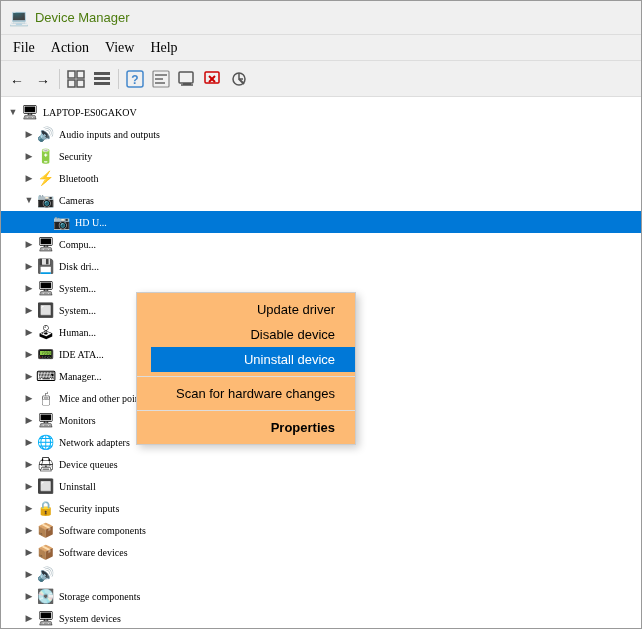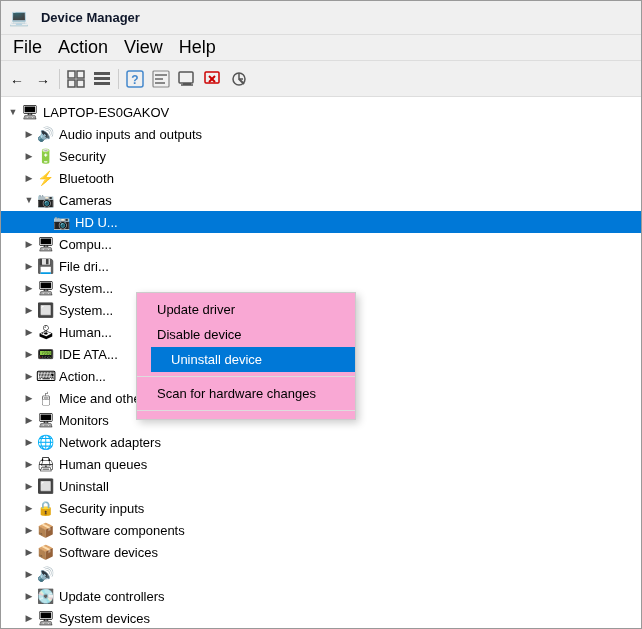--- a/index.html
+++ b/index.html
@@ -26,37 +26,37 @@
       align-items: center;
       gap: 6px;
       border-bottom: 1px solid #ddd;
       height: 34px;
     }
     .title-bar-icon {
       font-size: 16px;
     }
     .title-bar-text {
       font-size: 13px;
-      font-weight: bold;
-      color: #0f172a;
-      margin-left: 6px;
+      font-weight: normal;
+      color: #4d7c0f;
     }
     .menu-bar {
       display: flex;
       gap: 0;
       padding: 2px 4px;
       background: #f0f0f0;
       border-bottom: 1px solid #ddd;
       height: 26px;
       align-items: center;
     }
     .menu-item {
       padding: 2px 8px;
       cursor: pointer;
-      font-size: 18px;
+      font-size: 14px;
+      font-family: Liberation Serif, serif;
     }
     .toolbar {
       display: flex;
       align-items: center;
       padding: 3px 4px;
       gap: 2px;
       background: #f0f0f0;
       border-bottom: 1px solid #ddd;
       height: 36px;
     }
@@ -115,35 +115,37 @@
       width: 18px;
       height: 18px;
       margin-right: 4px;
       display: flex;
       align-items: center;
       justify-content: center;
       font-size: 14px;
       flex-shrink: 0;
     }
     .tree-label {
-      font-size: 13px;
+      font-size: 10px;
+      font-family: Liberation Serif, serif;
     }
     .indent-0 { padding-left: 4px; }
     .indent-1 { padding-left: 20px; }
     .indent-2 { padding-left: 36px; }
 
     
     .context-menu {
       position: absolute;
-      background: #f9a8d4;
+      background: #fdba74;
       border: 1px solid #ccc;
       box-shadow: 3px 3px 8px rgba(0,0,0,0.2);
       z-index: 100;
       min-width: 220px;
       padding: 4px 0;
+      text-align: right;
     }
     .ctx-item {
       padding: 5px 20px;
       cursor: pointer;
       font-size: 13px;
       white-space: nowrap;
     }
     .ctx-item.highlighted {
       background: #0078d7;
       color: #fff;
@@ -265,21 +267,21 @@
       <span class="tree-label">HD U...</span>
     </div>
     <div class="tree-item indent-1">
       <span class="tree-arrow collapsed"></span>
       <span class="tree-icon">🖥</span>
       <span class="tree-label">Compu...</span>
     </div>
     <div class="tree-item indent-1">
       <span class="tree-arrow collapsed"></span>
       <span class="tree-icon">💾</span>
-      <span class="tree-label">File dri...</span>
+      <span class="tree-label">Disk dri...</span>
     </div>
     <div class="tree-item indent-1">
       <span class="tree-arrow collapsed"></span>
       <span class="tree-icon">🖥</span>
       <span class="tree-label">System...</span>
     </div>
     <div class="tree-item indent-1">
       <span class="tree-arrow collapsed"></span>
       <span class="tree-icon">🔲</span>
       <span class="tree-label">System...</span>
@@ -290,41 +292,41 @@
       <span class="tree-label">Human...</span>
     </div>
     <div class="tree-item indent-1">
       <span class="tree-arrow collapsed"></span>
       <span class="tree-icon">📟</span>
       <span class="tree-label">IDE ATA...</span>
     </div>
     <div class="tree-item indent-1">
       <span class="tree-arrow collapsed"></span>
       <span class="tree-icon">⌨</span>
-      <span class="tree-label">Action...</span>
+      <span class="tree-label">Manager...</span>
     </div>
     <div class="tree-item indent-1">
       <span class="tree-arrow collapsed"></span>
       <span class="tree-icon">🖱</span>
       <span class="tree-label">Mice and other pointing devices</span>
     </div>
     <div class="tree-item indent-1">
       <span class="tree-arrow collapsed"></span>
       <span class="tree-icon">🖥</span>
       <span class="tree-label">Monitors</span>
     </div>
     <div class="tree-item indent-1">
       <span class="tree-arrow collapsed"></span>
       <span class="tree-icon">🌐</span>
       <span class="tree-label">Network adapters</span>
     </div>
     <div class="tree-item indent-1">
       <span class="tree-arrow collapsed"></span>
       <span class="tree-icon">🖨</span>
-      <span class="tree-label">Human queues</span>
+      <span class="tree-label">Device queues</span>
     </div>
     <div class="tree-item indent-1">
       <span class="tree-arrow collapsed"></span>
       <span class="tree-icon">🔲</span>
       <span class="tree-label">Uninstall</span>
     </div>
     <div class="tree-item indent-1">
       <span class="tree-arrow collapsed"></span>
       <span class="tree-icon">🔒</span>
       <span class="tree-label">Security inputs</span>
@@ -339,31 +341,32 @@
       <span class="tree-icon">📦</span>
       <span class="tree-label">Software devices</span>
     </div>
     <div class="tree-item indent-1">
       <span class="tree-arrow collapsed"></span>
       <span class="tree-icon">🔊</span>
     </div>
     <div class="tree-item indent-1">
       <span class="tree-arrow collapsed"></span>
       <span class="tree-icon">💽</span>
-      <span class="tree-label">Update controllers</span>
+      <span class="tree-label">Storage components</span>
     </div>
     <div class="tree-item indent-1">
       <span class="tree-arrow collapsed"></span>
       <span class="tree-icon">🖥</span>
       <span class="tree-label">System devices</span>
     </div>
 
     <div class="context-menu" style="top: 195px; left: 135px;">
       <div class="ctx-item">Update driver</div>
       <div class="ctx-item">Disable device</div>
       <div class="ctx-item highlighted">Uninstall device</div>
       <div class="ctx-separator"></div>
       <div class="ctx-item">Scan for hardware changes</div>
       <div class="ctx-separator"></div>
+      <div class="ctx-item bold">Properties</div>
     </div>
 
   </div>
 </div>
 
 </body></html>

